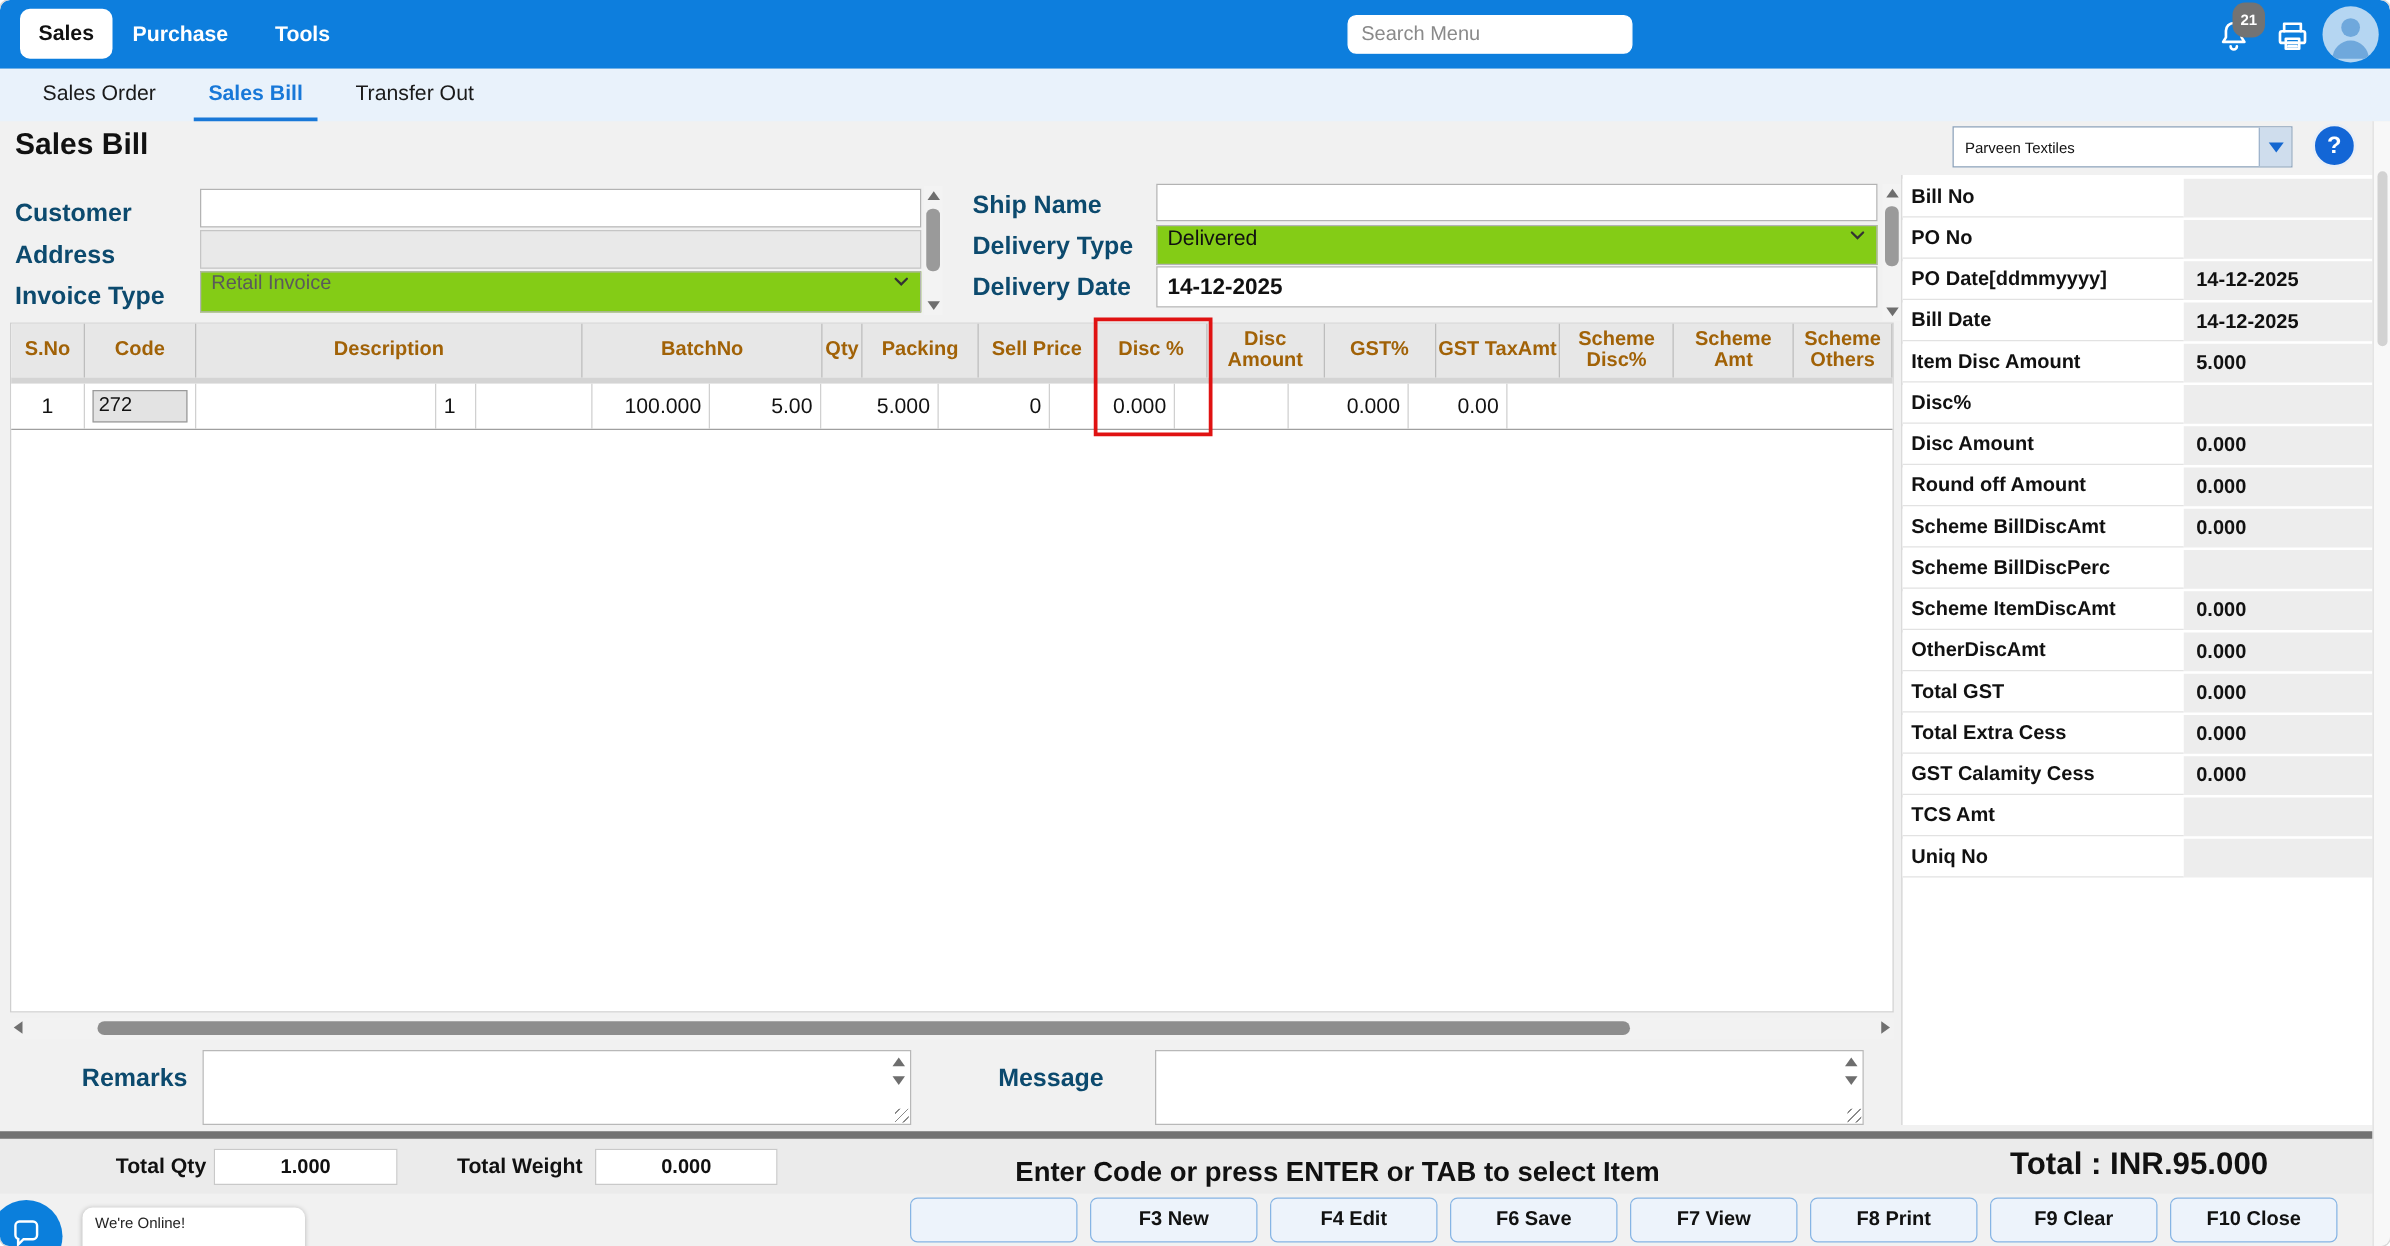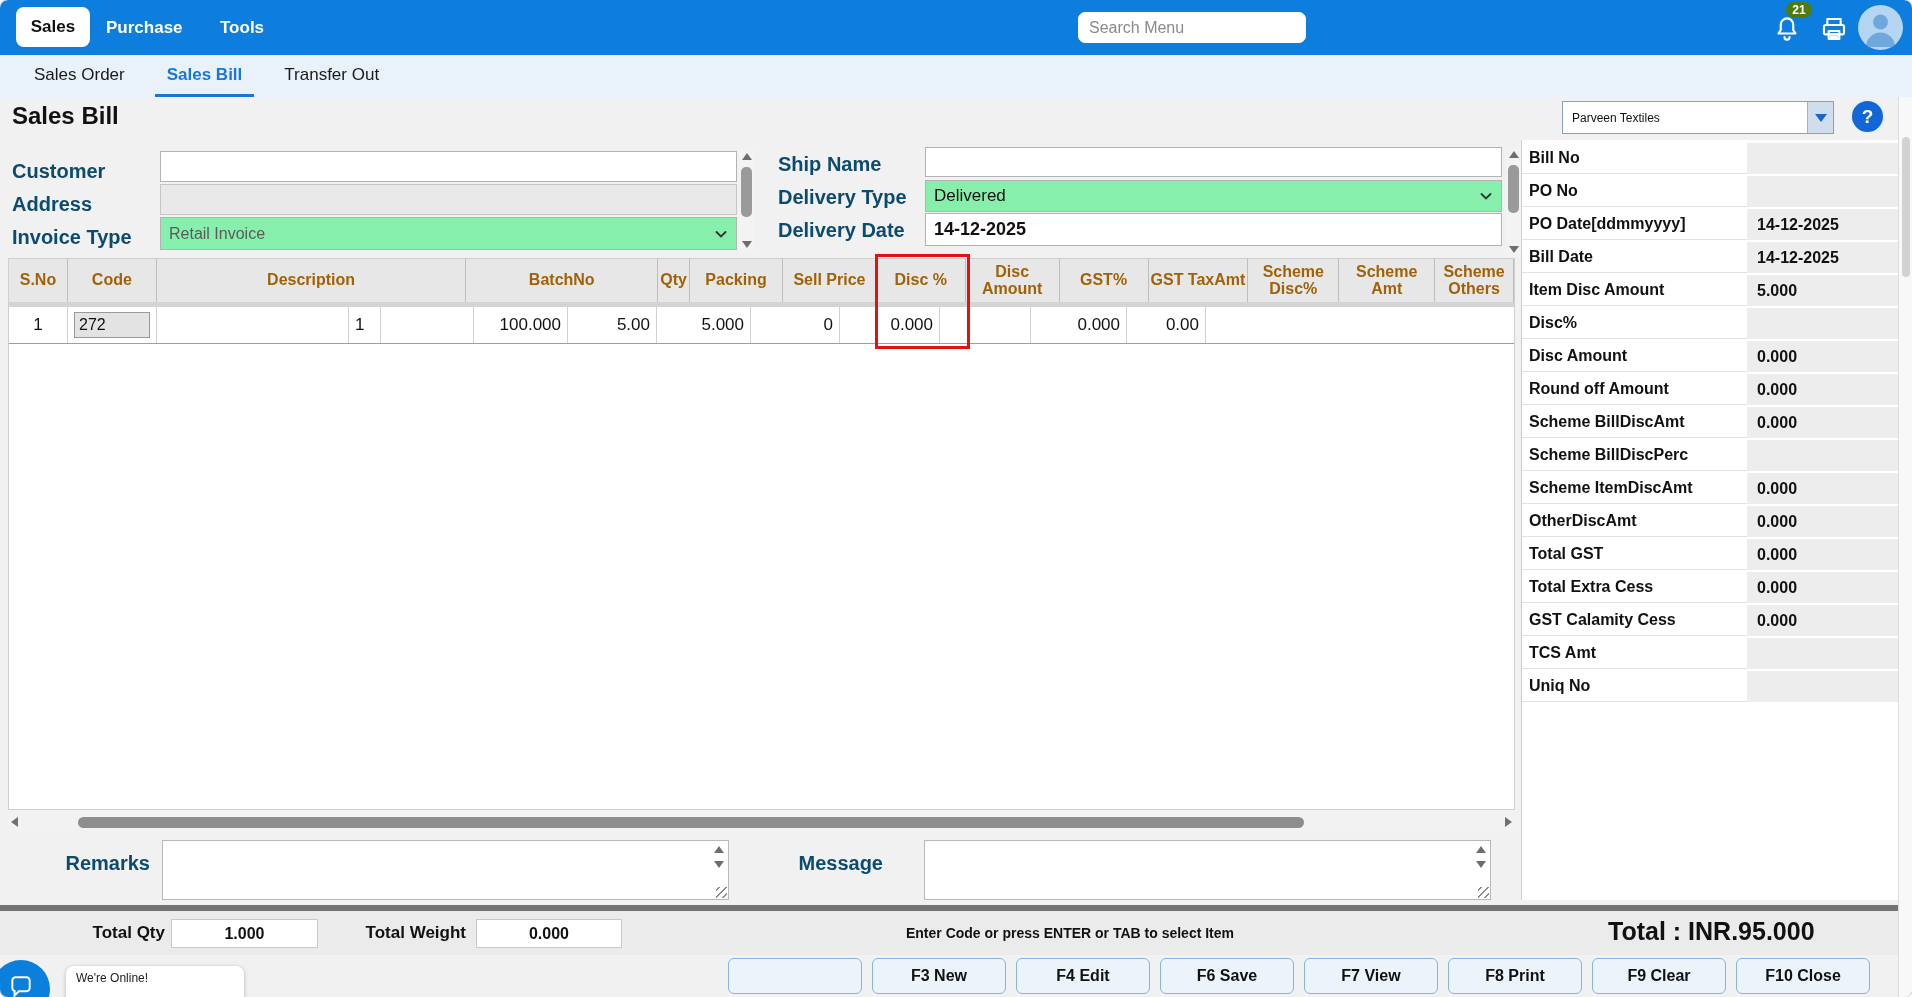--- a/index.html
+++ b/index.html
@@ -13,42 +13,42 @@
   .topbar { position:absolute; left:0; top:0; width:1912px; height:55px; background:#0d7edd; border-radius:8px 8px 0 0; }
   .menu-pill { position:absolute; left:16px; top:7px; width:74px; height:40px; background:#ffffff; border-radius:8px;
     font-size:17px; font-weight:bold; color:#111; display:flex; align-items:center; justify-content:center; cursor:pointer; }
   .menu-item { position:absolute; top:0; height:55px; line-height:55px; color:#ffffff; font-size:17px; font-weight:bold; cursor:pointer; }
   .menu-purchase { left:106px; } .menu-tools { left:220px; }
   .search-box { position:absolute; left:1078px; top:12px; width:228px; height:31px; border:1px solid #ffffff; border-radius:7px;
     background:#ffffff; font-size:16px; padding:0 10px; color:#333; outline:none; font-family:inherit; }
   .search-box::placeholder { color:#8a8a8a; }
   .icon-btn { position:absolute; cursor:pointer; }
   .bell { left:1772px; top:13px; width:30px; height:32px; }
-  .badge { position:absolute; left:1786px; top:2px; min-width:26px; height:16px; padding:0 6px; background:#4d7c0f; border-radius:10px;
+  .badge { position:absolute; left:1786px; top:2px; min-width:26px; height:28px; padding:0 6px; background:#737373; border-radius:10px;
     color:#fff; font-size:12px; font-weight:bold; display:flex; align-items:center; justify-content:center; }
   .printer { left:1818px; top:13px; width:32px; height:32px; }
   .avatar { position:absolute; left:1858px; top:5px; width:45px; height:45px; border-radius:50%; background:#b5d6f2; overflow:hidden; cursor:pointer; }
   
   .subnav { position:absolute; left:0; top:55px; width:1912px; height:42px; background:#e9f2fb; display:flex; align-items:stretch; padding-left:22px; }
   .subtab { font-size:17px; color:#1a1a1a; display:flex; align-items:center; padding:0 12px; margin-right:18px; cursor:pointer; border-bottom:3px solid transparent; }
   .subtab.active { color:#1878d8; font-weight:bold; border-bottom-color:#1878d8; }
   
   .page-title { position:absolute; left:12px; top:102px; font-size:24px; font-weight:bold; color:#111; }
   .company-select { position:absolute; left:1562px; top:101px; width:272px; height:33px; background:#fff; border:1px solid #8aa0b8;
     display:flex; align-items:stretch; cursor:pointer; }
   .company-text { flex:1; font-size:12px; color:#111; display:flex; align-items:center; padding-left:9px; }
   .company-arrow { width:26px; background:#cfdded; border-left:1px solid #9fb4cc; display:flex; align-items:center; justify-content:center; }
   .tri-down-blue { width:0; height:0; border-left:6px solid transparent; border-right:6px solid transparent; border-top:8px solid #1467d0; }
   .help-btn { position:absolute; left:1850px; top:99px; width:35px; height:35px; border-radius:50%; background:#1366d6; color:#fff;
     font-size:19px; font-weight:bold; display:flex; align-items:center; justify-content:center; cursor:pointer; border:2px solid #e8eef6; }
   
   .flabel { position:absolute; font-size:20px; font-weight:bold; color:#0c4a6e; }
   .tinput { position:absolute; background:#fff; border:1px solid #b3b3b3; font-size:16px; padding:0 8px; color:#111; outline:none; font-family:inherit; }
   .tinput:disabled, .tinput.disabled { background:#e9e9e9; border-color:#c5c5c5; }
-  .fakeselect { position:absolute; background:#86efac; border:1px solid #b3b3b3; display:flex; align-items:center; padding:0 8px; cursor:pointer; }
+  .fakeselect { position:absolute; background:#84cc16; border:1px solid #b3b3b3; display:flex; padding:0 8px; cursor:pointer; }
   .fakeselect .sel-text { flex:1; font-size:16px; }
   .chev { width:14px; height:14px; }
   .vscroll { position:absolute; width:15px; background:#f3f3f3; }
   .varrow-up { position:absolute; left:3px; width:0; height:0; border-left:5px solid transparent; border-right:5px solid transparent; border-bottom:7px solid #6e6e6e; cursor:pointer; }
   .varrow-dn { position:absolute; left:3px; width:0; height:0; border-left:5px solid transparent; border-right:5px solid transparent; border-top:7px solid #6e6e6e; cursor:pointer; }
   .vthumb { position:absolute; left:2px; width:11px; background:#9a9a9a; border-radius:5px; cursor:grab; }
   
   .table-wrap { position:absolute; left:8px; top:258px; width:1507px; height:552px; background:#ffffff; border:1px solid #cfcfcf; }
   .thead { display:flex; height:43px; background:#e7e7e7; }
   .th { border-right:1px solid #bdbdbd; font-size:16px; font-weight:bold; color:#a16207; display:flex; align-items:center; justify-content:center; text-align:center; line-height:1.05; padding:0 2px; }
@@ -76,21 +76,21 @@
   .ta-wrap { position:absolute; width:567px; height:60px; background:#fff; border:1px solid #b8b8b8; }
   .ta-wrap textarea { width:545px; height:56px; border:none; outline:none; resize:none; font-family:inherit; font-size:15px; padding:4px 6px; background:transparent; }
   .ta-up { position:absolute; right:4px; top:5px; width:0; height:0; border-left:5px solid transparent; border-right:5px solid transparent; border-bottom:7px solid #6e6e6e; cursor:pointer; }
   .ta-dn { position:absolute; right:4px; top:20px; width:0; height:0; border-left:5px solid transparent; border-right:5px solid transparent; border-top:7px solid #6e6e6e; cursor:pointer; }
   .ta-grip { position:absolute; right:1px; bottom:1px; width:11px; height:11px; cursor:nwse-resize;
     background:repeating-linear-gradient(135deg, transparent 0 2px, #8a8a8a 2px 3px, transparent 3px 5px); }
   
   .footerbar { position:absolute; left:0; top:905px; width:1912px; height:50px; background:#ebebeb; border-top:6px solid #737373; }
   .foot-label { position:absolute; font-size:17px; font-weight:bold; color:#111; text-align:right; }
   .foot-input { position:absolute; height:29px; background:#fff; border:1px solid #c9c9c9; text-align:center; font-size:16px; font-weight:bold; color:#111; outline:none; font-family:inherit; }
-  .hint { position:absolute; left:1070px; top:14px; transform:translateX(-50%); font-size:14px; font-weight:bold; color:#111; }
+  .hint { position:absolute; left:1070px; top:14px; transform:translateX(-50%); font-size:22px; font-weight:bold; color:#111; }
   .grand-total { position:absolute; left:1608px; top:6px; font-size:25px; font-weight:bold; color:#111; }
   
   .actions { position:absolute; left:728px; top:958px; display:flex; gap:10px; }
   .fbtn { width:134px; height:36px; background:#edf3fb; border:1px solid #86b4e4; border-radius:6px; font-size:16px; font-weight:bold;
     color:#111; display:flex; align-items:center; justify-content:center; cursor:pointer; font-family:inherit; }
   
   .chat-circle { position:absolute; left:-8px; top:960px; width:58px; height:58px; border-radius:50%; background:#0b7fdc; cursor:pointer;
     display:flex; align-items:center; justify-content:center; }
   .chat-bubble { position:absolute; left:66px; top:966px; width:178px; height:44px; background:#ffffff; border-radius:8px;
     box-shadow:0 1px 4px rgba(0,0,0,0.25); padding:5px 10px; font-size:12px; color:#222; cursor:pointer; }

